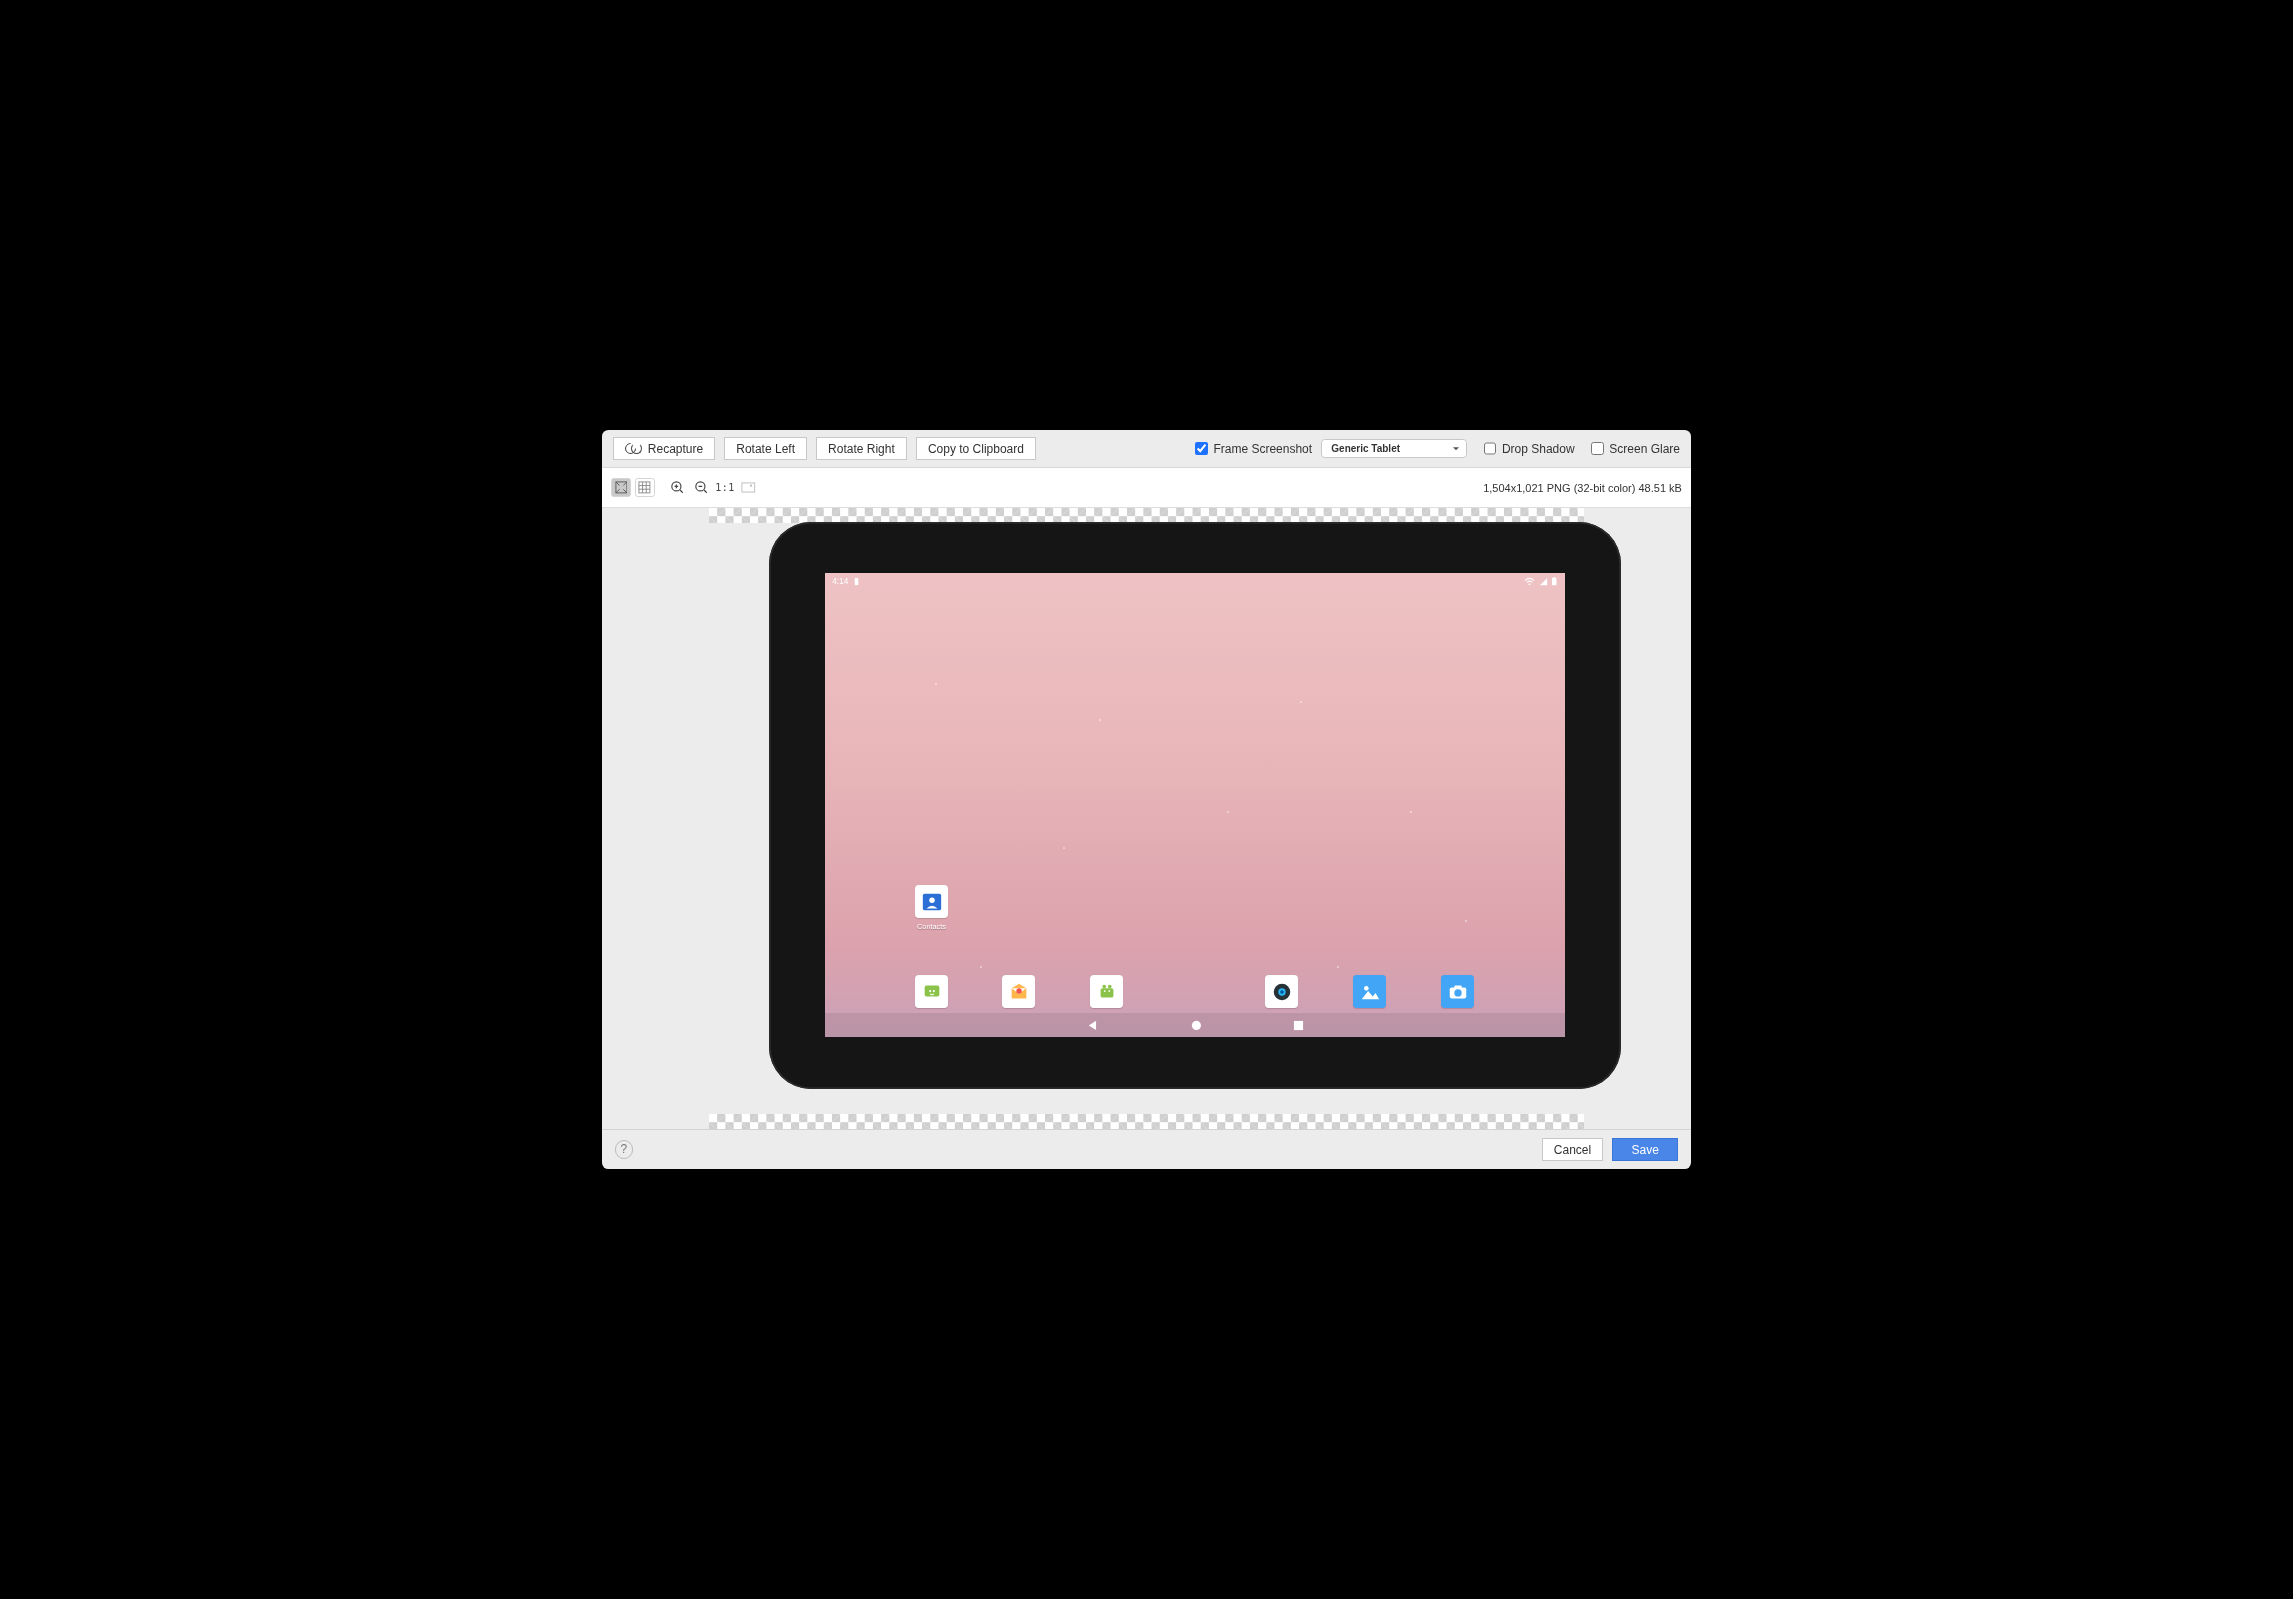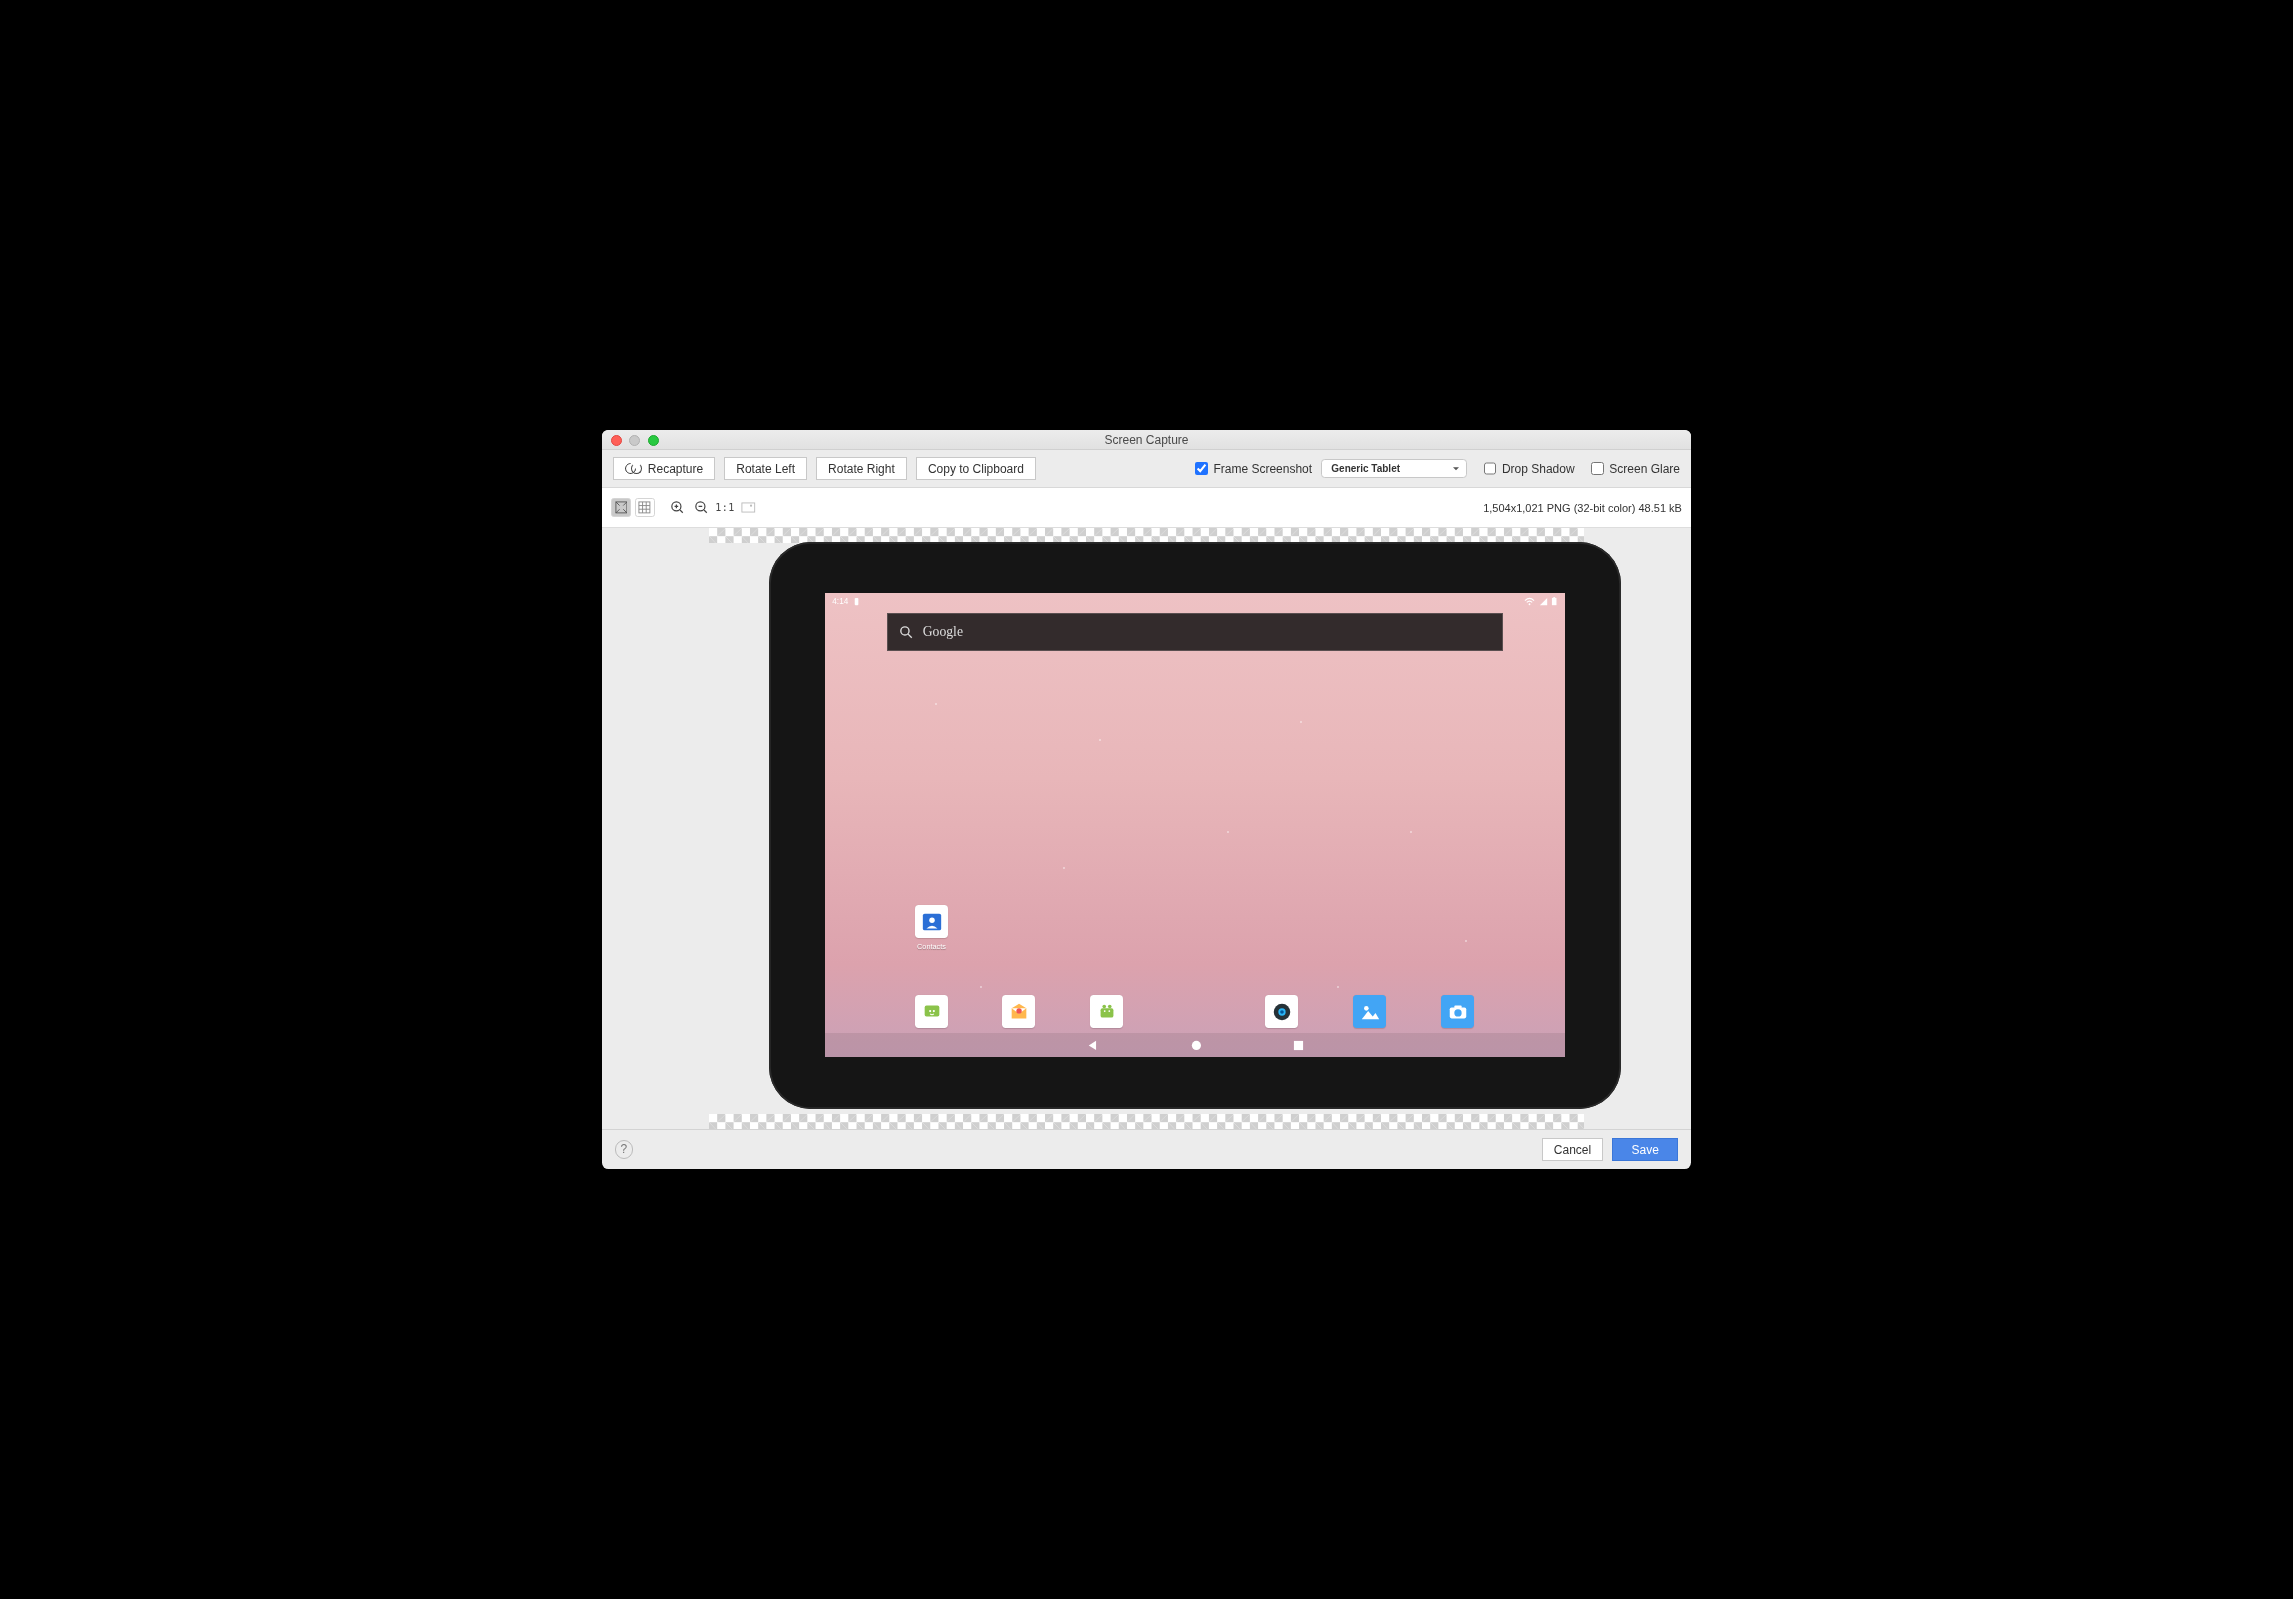--- a/index.html
+++ b/index.html
@@ -233,28 +233,20 @@
   }
 
   
   .spark { position:absolute; width:1.8px; height:1.8px; background:rgba(255,255,255,.5); border-radius:50%; }
 </style>
 </head>
 <body>
 
 <div class="window">
 
-  <div class="titlebar">
-    <div class="traffic">
-      <div class="tl red"></div>
-      <div class="tl yel"></div>
-      <div class="tl grn"></div>
-    </div>
-    <div class="titlebar-title">Screen Capture</div>
-  </div>
 
   <div class="toolbar">
     <button class="btn">
       <span class="recap-icon"></span>
       <span>Recapture</span>
     </button>
     <button class="btn">
       <span>Rotate Left</span>
     </button>
     <button class="btn">
@@ -343,27 +335,20 @@
             <svg width="9.1" height="9.1" viewBox="0 0 10 10">
                 <path d="M1 9 L9 1 L9 9 Z" fill="#fff"></path>
               </svg>
             <svg width="6.4" height="9.1" viewBox="0 0 7 10">
                 <rect x="1" y="1" width="5" height="8" fill="#fff"></rect>
                 <rect x="2.5" y="0" width="2" height="1" fill="#fff"></rect>
               </svg>
           </div>
         </div>
 
-        <div class="searchbar">
-          <svg class="mag" viewBox="0 0 16 16">
-            <circle cx="6.5" cy="6.5" r="4.5" fill="none" stroke="#ddd" stroke-width="1.5"></circle>
-            <path d="M10 10 L14 14" stroke="#ddd" stroke-width="1.5"></path>
-          </svg>
-          <span class="lbl">Google</span>
-        </div>
 
         <div class="spark" style="left:110px; top:110px"></div>
         <div class="spark" style="left:274px; top:146px"></div>
         <div class="spark" style="left:475px; top:128px"></div>
         <div class="spark" style="left:585px; top:238px"></div>
         <div class="spark" style="left:238px; top:274px"></div>
         <div class="spark" style="left:402px; top:238px"></div>
         <div class="spark" style="left:155px; top:393px"></div>
         <div class="spark" style="left:512px; top:393px"></div>
         <div class="spark" style="left:640px; top:347px"></div>

